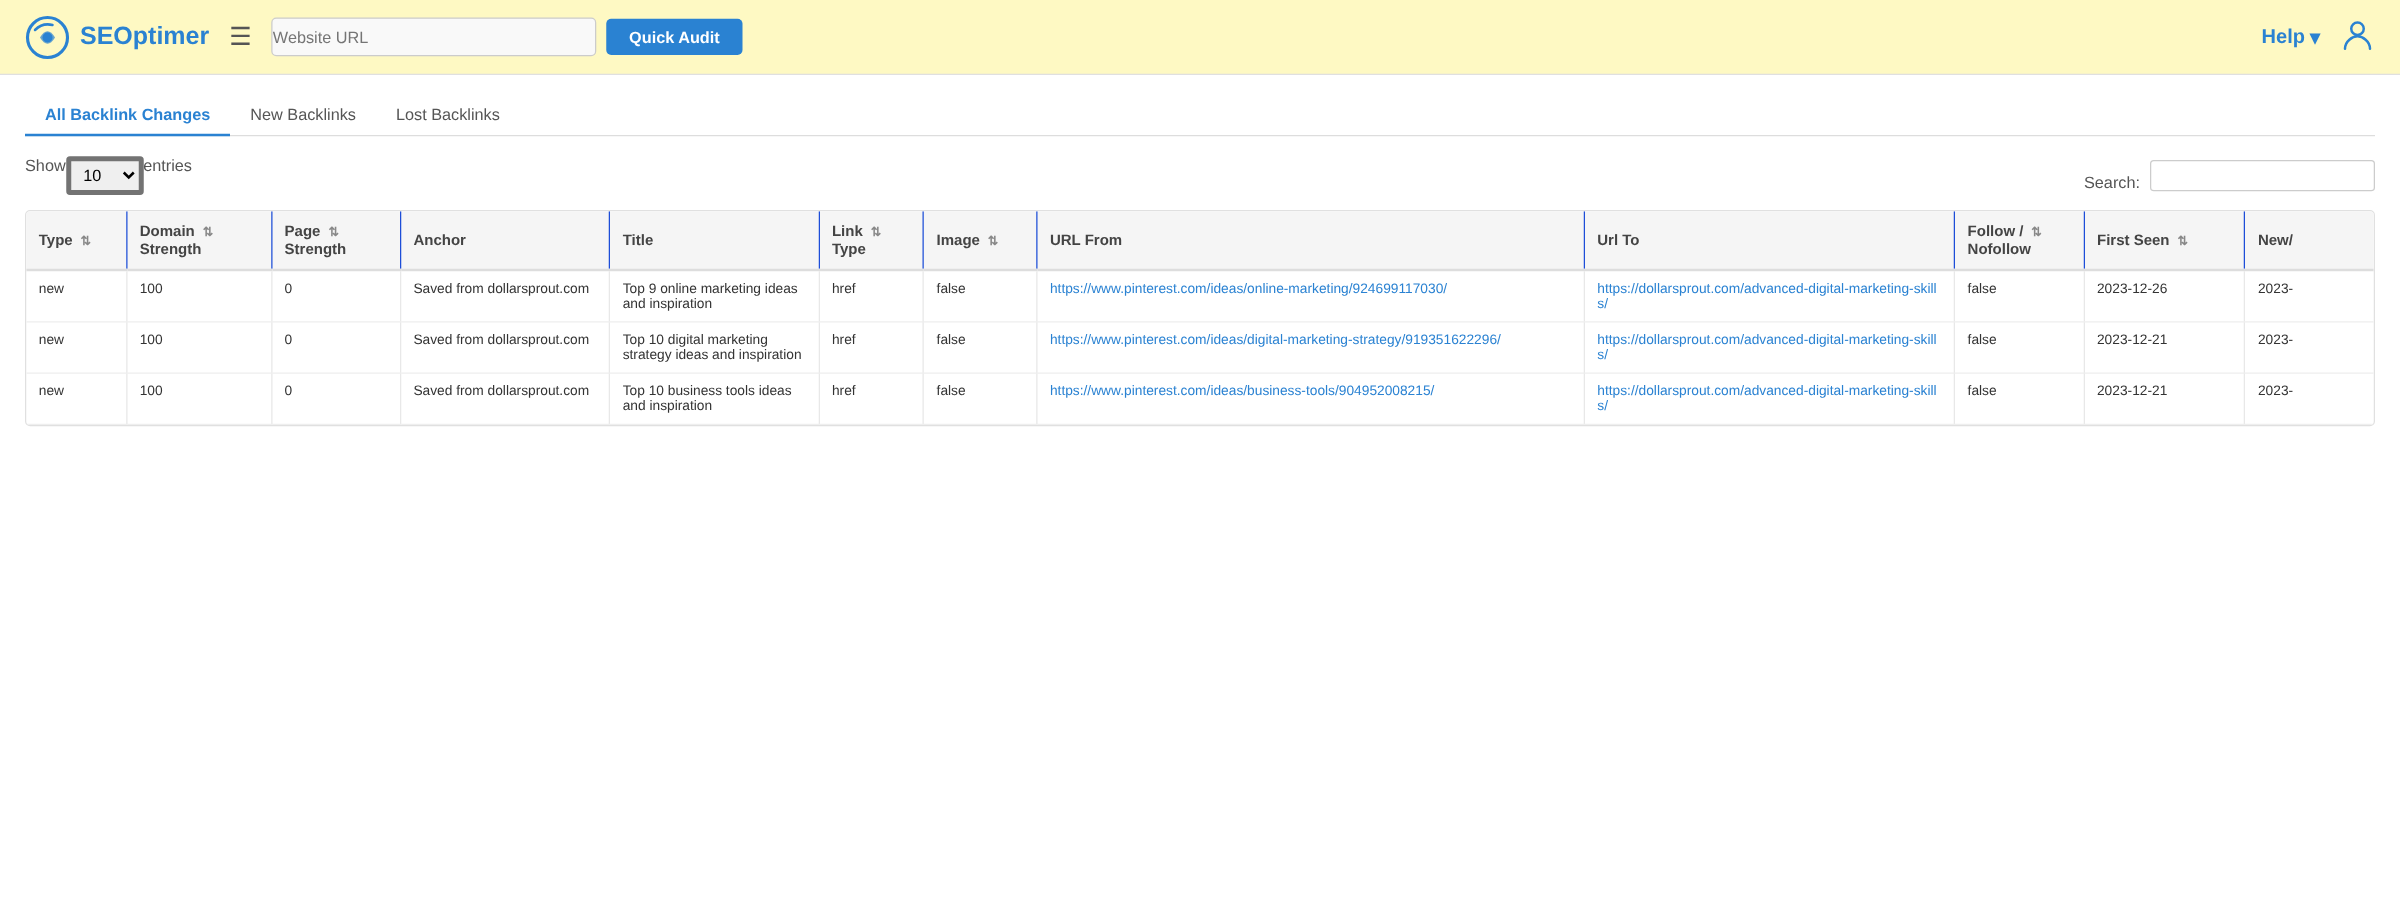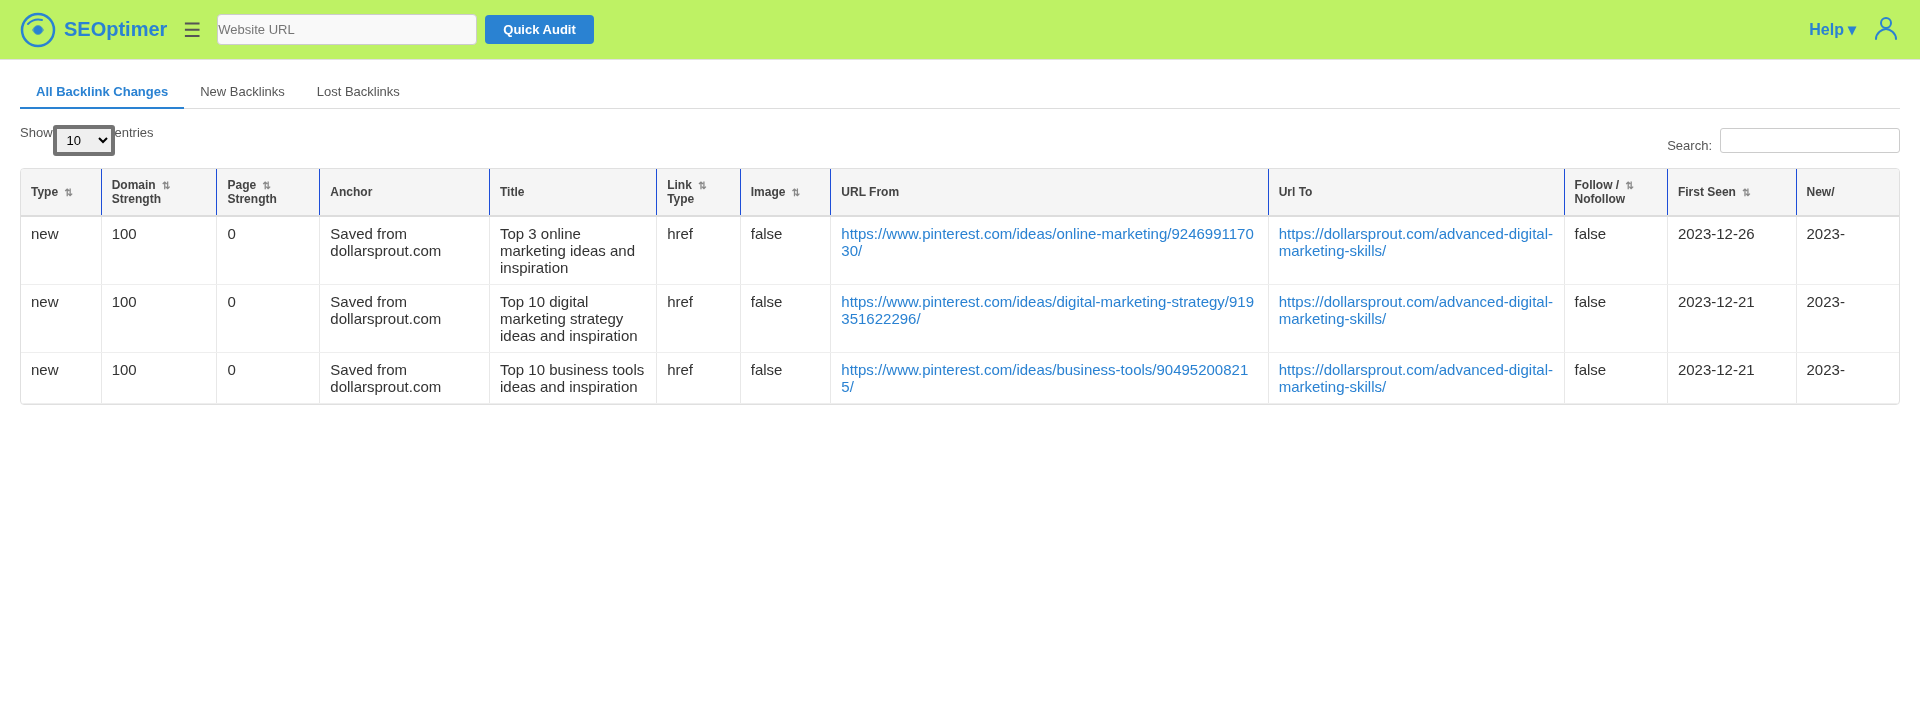--- a/index.html
+++ b/index.html
@@ -4,21 +4,21 @@
   <style>
     * { box-sizing: border-box; margin: 0; padding: 0; }
     body { font-family: -apple-system, BlinkMacSystemFont, 'Segoe UI', Arial, sans-serif; font-size: 13px; color: #333; background: #fff; }
 
     
     .header {
       display: flex;
       align-items: center;
       padding: 8px 20px;
       border-bottom: 1px solid #e0e0e0;
-      background: #bef264;
+      background: #fef9c3;
       height: 60px;
     }
     .logo-area {
       display: flex;
       align-items: center;
       gap: 8px;
       margin-right: 16px;
     }
     .logo-icon {
       width: 36px;
@@ -169,21 +169,21 @@
     }
     th:last-child { border-right: none; }
     th .sort-icon {
       display: inline-block;
       margin-left: 3px;
       color: #888;
       font-size: 10px;
     }
     td {
       padding: 8px 10px;
-      font-size: 15px;
+      font-size: 11px;
       color: #333;
       border-bottom: 1px solid #eee;
       border-right: 1px solid #e8e8e8;
       vertical-align: top;
     }
     td:last-child { border-right: none; }
     .link-cell a {
       color: #2a82d2;
       text-decoration: none;
       word-break: break-all;
@@ -275,21 +275,21 @@
           <th class="col-firstseen">First Seen <span class="sort-icon">⇅</span></th>
           <th class="col-new">New/</th>
         </tr>
       </thead>
       <tbody id="table-body">
       <tr>
     <td class="col-type">new</td>
     <td class="col-domain">100</td>
     <td class="col-page">0</td>
     <td class="col-anchor">Saved from dollarsprout.com</td>
-    <td class="col-title">Top 3 online marketing ideas and inspiration</td>
+    <td class="col-title">Top 9 online marketing ideas and inspiration</td>
     <td class="col-linktype">href</td>
     <td class="col-image">false</td>
     <td class="col-urlfrom link-cell"><a href="#">https://www.pinterest.com/ideas/online-marketing/924699117030/</a></td>
     <td class="col-urlto link-cell"><a href="#">https://dollarsprout.com/advanced-digital-marketing-skills/</a></td>
     <td class="col-follow">false</td>
     <td class="col-firstseen">2023-12-26</td>
     <td class="col-new">2023-</td>
   </tr>
           <tr>
     <td class="col-type">new</td>

